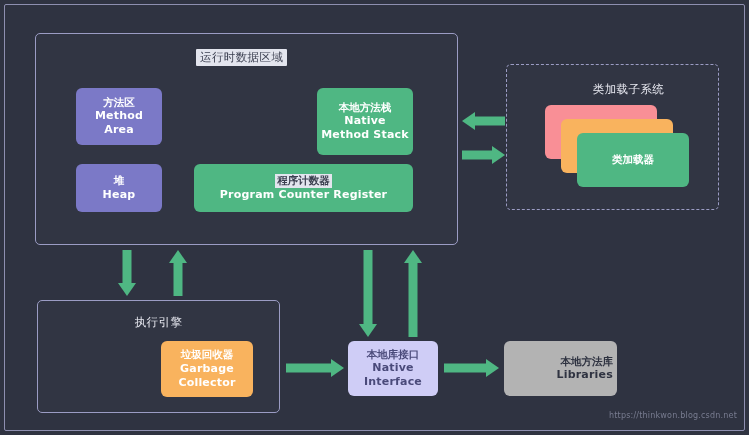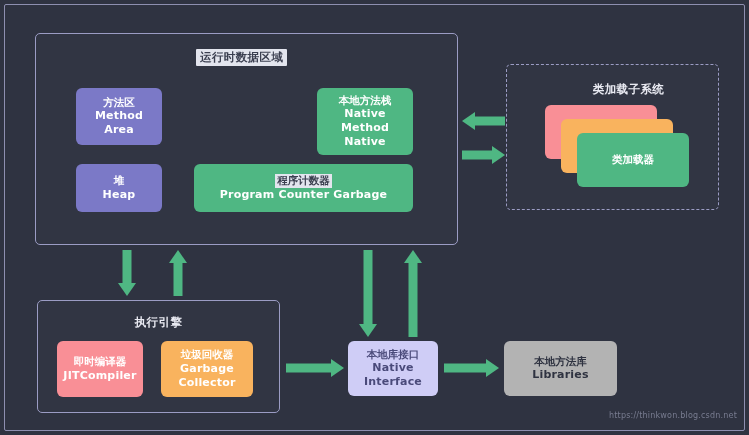--- a/index.html
+++ b/index.html
@@ -40,21 +40,21 @@
   }
   .group-box.dashed {
     border-style: dashed;
     border-color: #9b9cc4;
   }
 
   .group-title {
     position: absolute;
     color: #e9eaf2;
     font-size: 11.5px;
-    font-weight: bold;
+    font-weight: normal;
     letter-spacing: 0.4px;
     white-space: nowrap;
     text-align: center;
   }
   .group-title.highlight {
     background: #e3e5ee;
     color: #3b3f50;
     padding: 1px 4px;
     border-radius: 1px;
   }
@@ -89,21 +89,21 @@
     display: block;
     letter-spacing: 0.2px;
   }
 
   .purple  { background: #7b79c7; }
   .green   { background: #4fb783; }
   .pink    { background: #f98f96; }
   .orange  { background: #f9b35e; }
   .lav     { background: #cfcdf6; color: #4a4a7a; }
   .lav .cn, .lav .en { color: #4a4a7a; }
-  .gray    { background: #b3b3b3; color: #2f3341; }
+  .gray    { background: #b3b3b3; color: #2f3341; align-items: flex-end; }
   .gray .cn, .gray .en { color: #2f3341; }
 
   .card {
     position: absolute;
     border-radius: 6px;
     box-sizing: border-box;
   }
 
   
   .arrow {
@@ -163,51 +163,47 @@
   <div class="node purple" style="left:76px; top:88px; width:86px; height:57px;">
     <span class="cn">方法区</span>
     <span class="en">Method</span>
     <span class="en">Area</span>
   </div>
 
 
   <div class="node green" style="left:317px; top:88px; width:96px; height:67px;">
     <span class="cn">本地方法栈</span>
     <span class="en">Native</span>
-    <span class="en">Method Native</span>
+    <span class="en">Method Stack</span>
   </div>
 
   <div class="node purple" style="left:76px; top:164px; width:86px; height:48px;">
     <span class="cn">堆</span>
     <span class="en">Heap</span>
   </div>
 
   <div class="node green" style="left:194px; top:164px; width:219px; height:48px;">
     <span class="cn hl">程序计数器</span>
-    <span class="en">Program Counter Garbage</span>
+    <span class="en">Program Counter Register</span>
   </div>
 
   <div class="group-box dashed" style="left:506px; top:64px; width:213px; height:146px;"></div>
 
   <div class="group-title" style="left:522px; top:82px; width:213px;">类加载子系统</div>
 
   <div class="card" style="left:545px; top:105px; width:112px; height:54px; background:#f98f96;"></div>
   <div class="card" style="left:561px; top:119px; width:112px; height:54px; background:#f9b35e;"></div>
   <div class="node green" style="left:577px; top:133px; width:112px; height:54px;">
     <span class="cn">类加载器</span>
   </div>
 
   <div class="group-box" style="left:37px; top:300px; width:243px; height:113px;"></div>
 
   <div class="group-title" style="left:37px; top:315px; width:243px;">执行引擎</div>
 
-  <div class="node pink" style="left:57px; top:341px; width:86px; height:56px;">
-    <span class="cn">即时编译器</span>
-    <span class="en">JITCompiler</span>
-  </div>
 
   <div class="node orange" style="left:161px; top:341px; width:92px; height:56px;justify-content:center;">
     <span class="cn">垃圾回收器</span>
     <span class="en">Garbage</span>
     <span class="en">Collector</span>
   </div>
 
   <div class="node lav" style="left:348px; top:341px; width:90px; height:55px;">
     <span class="cn">本地库接口</span>
     <span class="en">Native</span>

